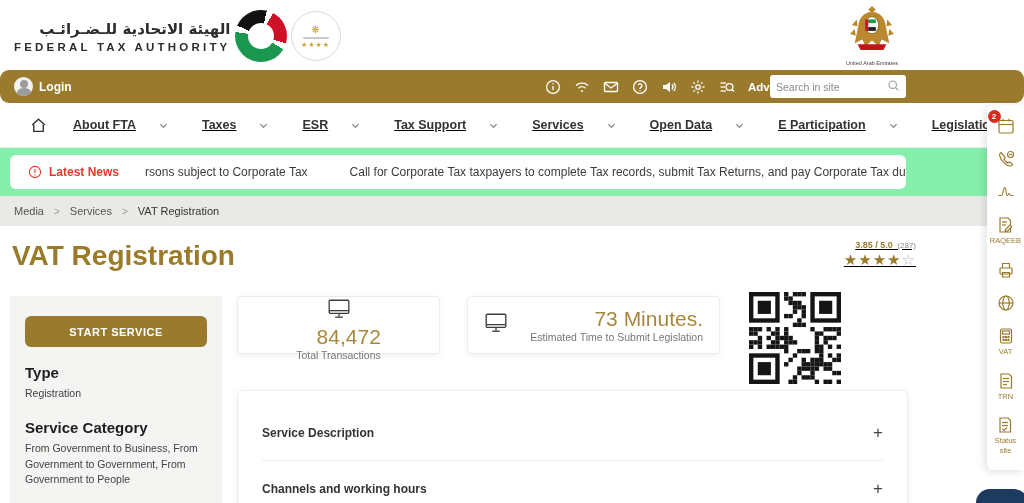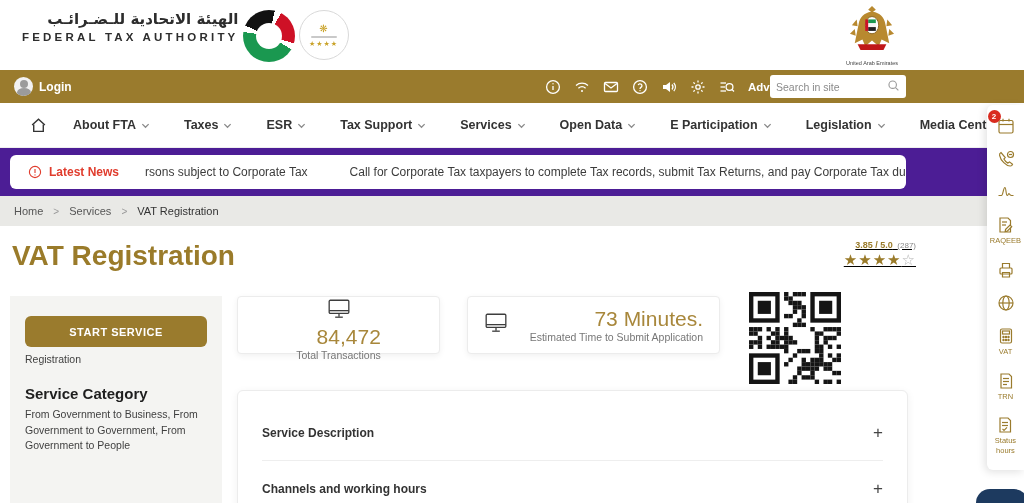--- a/index.html
+++ b/index.html
@@ -2,60 +2,60 @@
 <html><head>
 <meta charset="utf-8">
 <style>
   * { margin:0; padding:0; box-sizing:border-box; }
   html,body { width:1024px; height:503px; overflow:hidden; background:#fff;
     font-family:"Liberation Sans","DejaVu Sans",sans-serif; }
   .page { position:relative; width:1024px; height:503px; }
 
   
   .header { height:70px; background:#fff; position:relative; }
-  .logo-wrap { position:absolute; left:22px; top:10px; display:flex; gap:4px; cursor:pointer; }
+  .logo-wrap { position:absolute; left:14px; top:10px; display:flex; align-items:center; gap:4px; cursor:pointer; }
   .logo-text { text-align:right; }
   .logo-ar { font-family:"DejaVu Sans",sans-serif; font-size:15px; color:#2d2d2d; font-weight:bold; letter-spacing:1px; }
   .logo-en { font-size:11.5px; color:#2d2d2d; font-weight:bold; letter-spacing:3.2px; margin-top:3px; }
   .brandmark { width:52px; height:52px; border-radius:50%; position:relative;
     background:conic-gradient(from 200deg,#1a9850 0 22%,#fff 22% 26%,#111 26% 48%,#fff 48% 52%,#ce1126 52% 74%,#fff 74% 78%,#1a9850 78% 100%); }
   .brandmark::after { content:''; position:absolute; inset:13px; background:#fff; border-radius:50%; }
   .star-badge { width:50px; height:50px; border-radius:50%; background:#fff; border:1px solid #d9d9d9;
     display:flex; flex-direction:column; align-items:center; justify-content:center; gap:2px; }
   .star-badge .flake { color:#c9a227; font-size:10px; line-height:1; }
   .star-badge .tiny-line { width:26px; height:2px; background:#c9c9c9; border-radius:1px; }
   .star-badge .stars4 { color:#c9a227; font-size:7px; letter-spacing:1px; line-height:1; }
   .emblem-wrap { position:absolute; left:845px; top:4px; width:54px; text-align:center; cursor:pointer; }
   .emblem-caption { font-size:5.5px; color:#444; margin-top:2px; }
 
   
-  .topbar { height:33px; background:#9a7b2d; display:flex; align-items:center; padding:0 14px; color:#fff; position:relative; }
+  .topbar { height:33px; background:#9a7b2d; display:flex; align-items:center; padding:0 14px; color:#fff; position:relative;border-radius:9px; }
   .login { display:flex; align-items:center; gap:6px; cursor:pointer; }
   .avatar { width:19px; height:19px; border-radius:50%; background:#f2f2f2; overflow:hidden; position:relative; }
   .avatar::before { content:''; position:absolute; left:5.5px; top:3px; width:8px; height:8px; border-radius:50%; background:#9b9b9b; }
   .avatar::after { content:''; position:absolute; left:2.5px; top:11px; width:14px; height:9px; border-radius:50%; background:#9b9b9b; }
   .login-label { font-size:12px; font-weight:bold; }
   .tb-icon { width:16px; height:16px; color:#fff; cursor:pointer; display:flex; }
   .tb-icon svg { width:16px; height:16px; }
   .adv-label { font-size:11.5px; font-weight:bold; cursor:pointer; white-space:nowrap; }
   .searchwrap { position:absolute; left:770px; top:5px; width:136px; height:23px; background:#fff; border-radius:3px;
     display:flex; align-items:center; padding:0 6px; gap:4px; }
   .searchwrap input { border:none; outline:none; flex:1; font-size:10.5px; color:#444; width:100px; font-family:inherit; }
   .searchwrap input::placeholder { color:#8a8a8a; }
   .mag { color:#9a9a9a; }
 
   
   .navbar { height:45px; background:#fff; display:flex; align-items:center; padding-left:30px; gap:0; border-bottom:1px solid #efefef; }
   .nav-home { color:#333; margin-right:26px; cursor:pointer; display:flex; }
-  .nav-item { display:flex; align-items:center; gap:5px; margin-right:34px; cursor:pointer; }
+  .nav-item { display:flex; align-items:center; gap:23px; margin-right:34px; cursor:pointer;text-decoration:underline; }
   .nav-item .lbl { font-size:12.5px; font-weight:bold; color:#333; white-space:nowrap; }
   .chev { color:#8a8a8a; display:flex; }
 
   
-  .ticker-band { height:48px; background:#4c1d95; padding:7px 10px; }
+  .ticker-band { height:48px; background:#86efac; padding:7px 10px; }
   .ticker-card { width:896px; height:34px; background:#fff; border-radius:6px; display:flex; align-items:center;
     padding:0 18px; gap:26px; overflow:hidden; }
   .ticker-label { display:flex; align-items:center; gap:7px; flex:none; }
   .ticker-label .txt { color:#e03c2d; font-size:12px; font-weight:bold; white-space:nowrap; }
   .alert-ic { color:#e03c2d; display:flex; }
   .ticker-items { display:flex; gap:42px; white-space:nowrap; color:#3c3c3c; font-size:12px; }
 
   
   .breadcrumb { height:30px; background:#e9e9e6; display:flex; align-items:center; padding-left:14px; gap:10px; font-size:11px; color:#555; }
   .crumb { cursor:pointer; }
@@ -309,21 +309,21 @@
       </span>
       <span class="ticker-items">
         <span>rsons subject to Corporate Tax</span>
         <span>Call for Corporate Tax taxpayers to complete Tax records, submit Tax Returns, and pay Corporate Tax due within the specified timelines.</span>
 
       </span>
     </div>
   </div>
 
   <div class="breadcrumb">
-    <span class="crumb">Home</span>
+    <span class="crumb">Media</span>
     <span class="crumb-sep">&gt;</span>
     <span class="crumb">Services</span>
     <span class="crumb-sep">&gt;</span>
     <span class="crumb current">VAT Registration</span>
   </div>
 
   <div class="title-row">
     <div class="page-title">VAT Registration</div>
     <div class="rating">
       <div>
@@ -333,20 +333,21 @@
       <div class="rating-stars">
         <span class="f">★★★★</span><span class="e">☆</span>
       </div>
     </div>
   </div>
 
   <div class="main">
 
     <div class="service-panel">
       <button class="start-btn">START SERVICE</button>
+      <div class="sp-h">Type</div>
       <div class="sp-v">Registration</div>
       <div class="sp-h">Service Category</div>
       <div class="sp-v">From Government to Business, From Government to Government, From Government to People</div>
 
     </div>
 
     <div class="stat-card stat-1">
       <span class="stat-icon">
         <svg width="24" height="24" viewBox="0 0 22 20" fill="none" stroke="currentColor" stroke-width="1.2">
             <rect x="2" y="2" width="18" height="12" rx="1"></rect>
@@ -365,21 +366,21 @@
       <span class="stat-icon">
         <svg width="24" height="24" viewBox="0 0 22 20" fill="none" stroke="currentColor" stroke-width="1.2">
             <rect x="2" y="2" width="18" height="12" rx="1"></rect>
             <line x1="2" y1="11.5" x2="20" y2="11.5"></line>
             <line x1="11" y1="14" x2="11" y2="17"></line>
             <line x1="7.5" y1="17.5" x2="14.5" y2="17.5"></line>
           </svg>
       </span>
       <span class="stat-txt">
         <div class="stat-value">73 Minutes.</div>
-        <div class="stat-label">Estimated Time to Submit Application</div>
+        <div class="stat-label">Estimated Time to Submit Legislation</div>
       </span>
     </div>
 
     <div class="qr">
       <svg width="92" height="92" viewBox="0 0 84 84">
           <rect x="32" y="0" width="4" height="4" fill="#151515"></rect>
           <rect x="40" y="0" width="4" height="4" fill="#151515"></rect>
           <rect x="44" y="0" width="4" height="4" fill="#151515"></rect>
           <rect x="48" y="0" width="4" height="4" fill="#151515"></rect>
           <rect x="32" y="4" width="4" height="4" fill="#151515"></rect>
@@ -586,18 +587,18 @@
         </svg>
       <span class="st-label">TRN</span>
     </div>
     <div class="st-item">
       <svg viewBox="0 0 18 18" fill="none" stroke="currentColor" stroke-width="1.2">
           <path d="M4 2h8l2.5 2.5V16H4z"></path>
           <line x1="6" y1="6.5" x2="12" y2="6.5"></line>
           <line x1="6" y1="9.5" x2="12" y2="9.5"></line>
           <path d="M6.5 12.8l1.5 1.5 3-3"></path>
         </svg>
-      <span class="st-label"><span>Status</span><br><span>hours</span></span>
+      <span class="st-label"><span>Status</span><br><span>site</span></span>
     </div>
   </div>
 
   <div class="chat-widget"></div>
 </div>
 
 </body></html>

